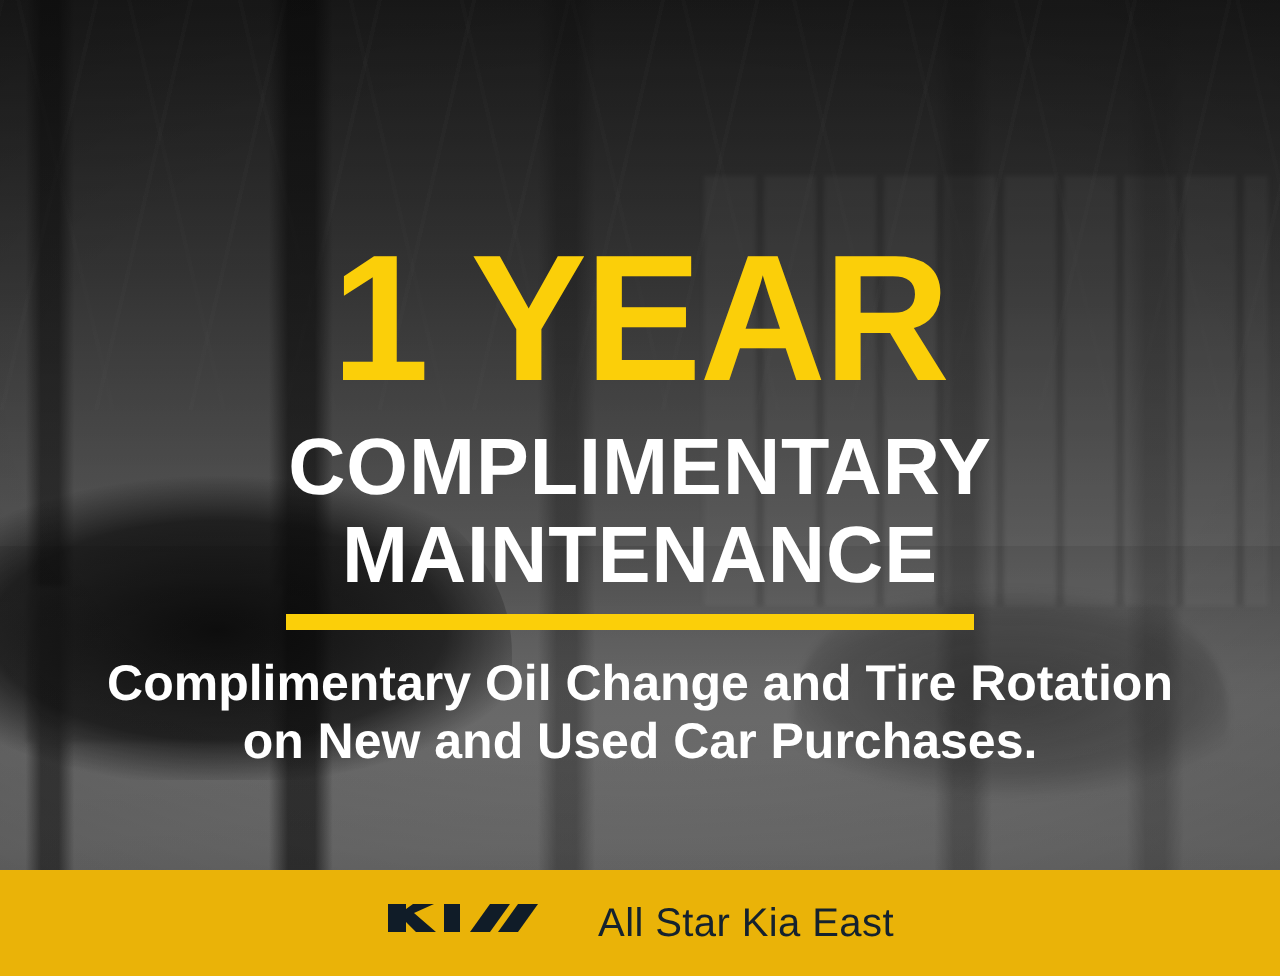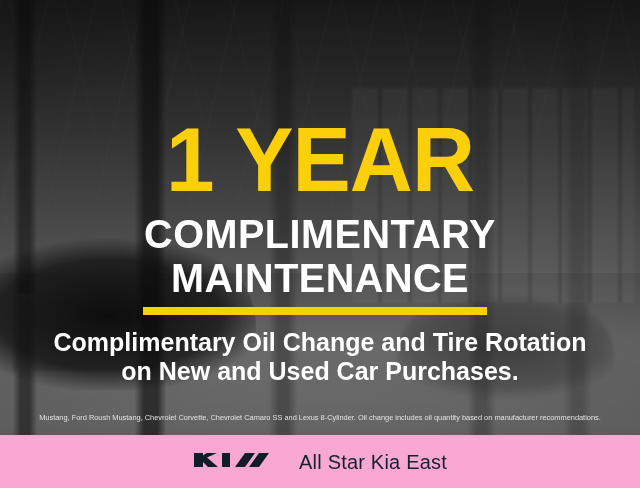--- a/index.html
+++ b/index.html
@@ -185,21 +185,21 @@
     line-height: 10.2px;
     font-weight: normal;
   }
   .disclaimer div { white-space: nowrap; }
 
   
   .footer {
     position: absolute;
     left: 0; top: 435px;
     width: 640px; height: 53px;
-    background: #f9a8d4;
+    background: #eab308;
     display: flex;
     align-items: center;
     justify-content: center;
     gap: 22px;
   }
   .kia-logo { display: block; }
   .footer-name {
     color: #15222e;
     font-size: 20px;
     font-weight: normal;
@@ -232,21 +232,20 @@
 
     <div class="headline-sub2">MAINTENANCE</div>
 
     <div class="divider-rule"></div>
 
     <div class="offer-line offer-line-1">Complimentary Oil Change and Tire Rotation</div>
 
     <div class="offer-line offer-line-2">on New and Used Car Purchases.</div>
 
     <div class="disclaimer">
-      <div>Mustang, Ford Roush Mustang, Chevrolet Corvette, Chevrolet Camaro SS and Lexus 8-Cylinder. Oil change includes oil quantity based on manufacturer recommendations.</div>
     </div>
 
   </div>
 
   <div class="footer">
     <span class="kia-logo">
       <svg width="84" height="24" viewBox="0 0 168 48" aria-hidden="true">
         <g fill="#101c28">
 
           <path d="M2 10 L2 38 L20 38 L20 28 L30 38 L50 38 L28 19 L48 10 L27 10 L20 15 L20 10 Z"></path>

